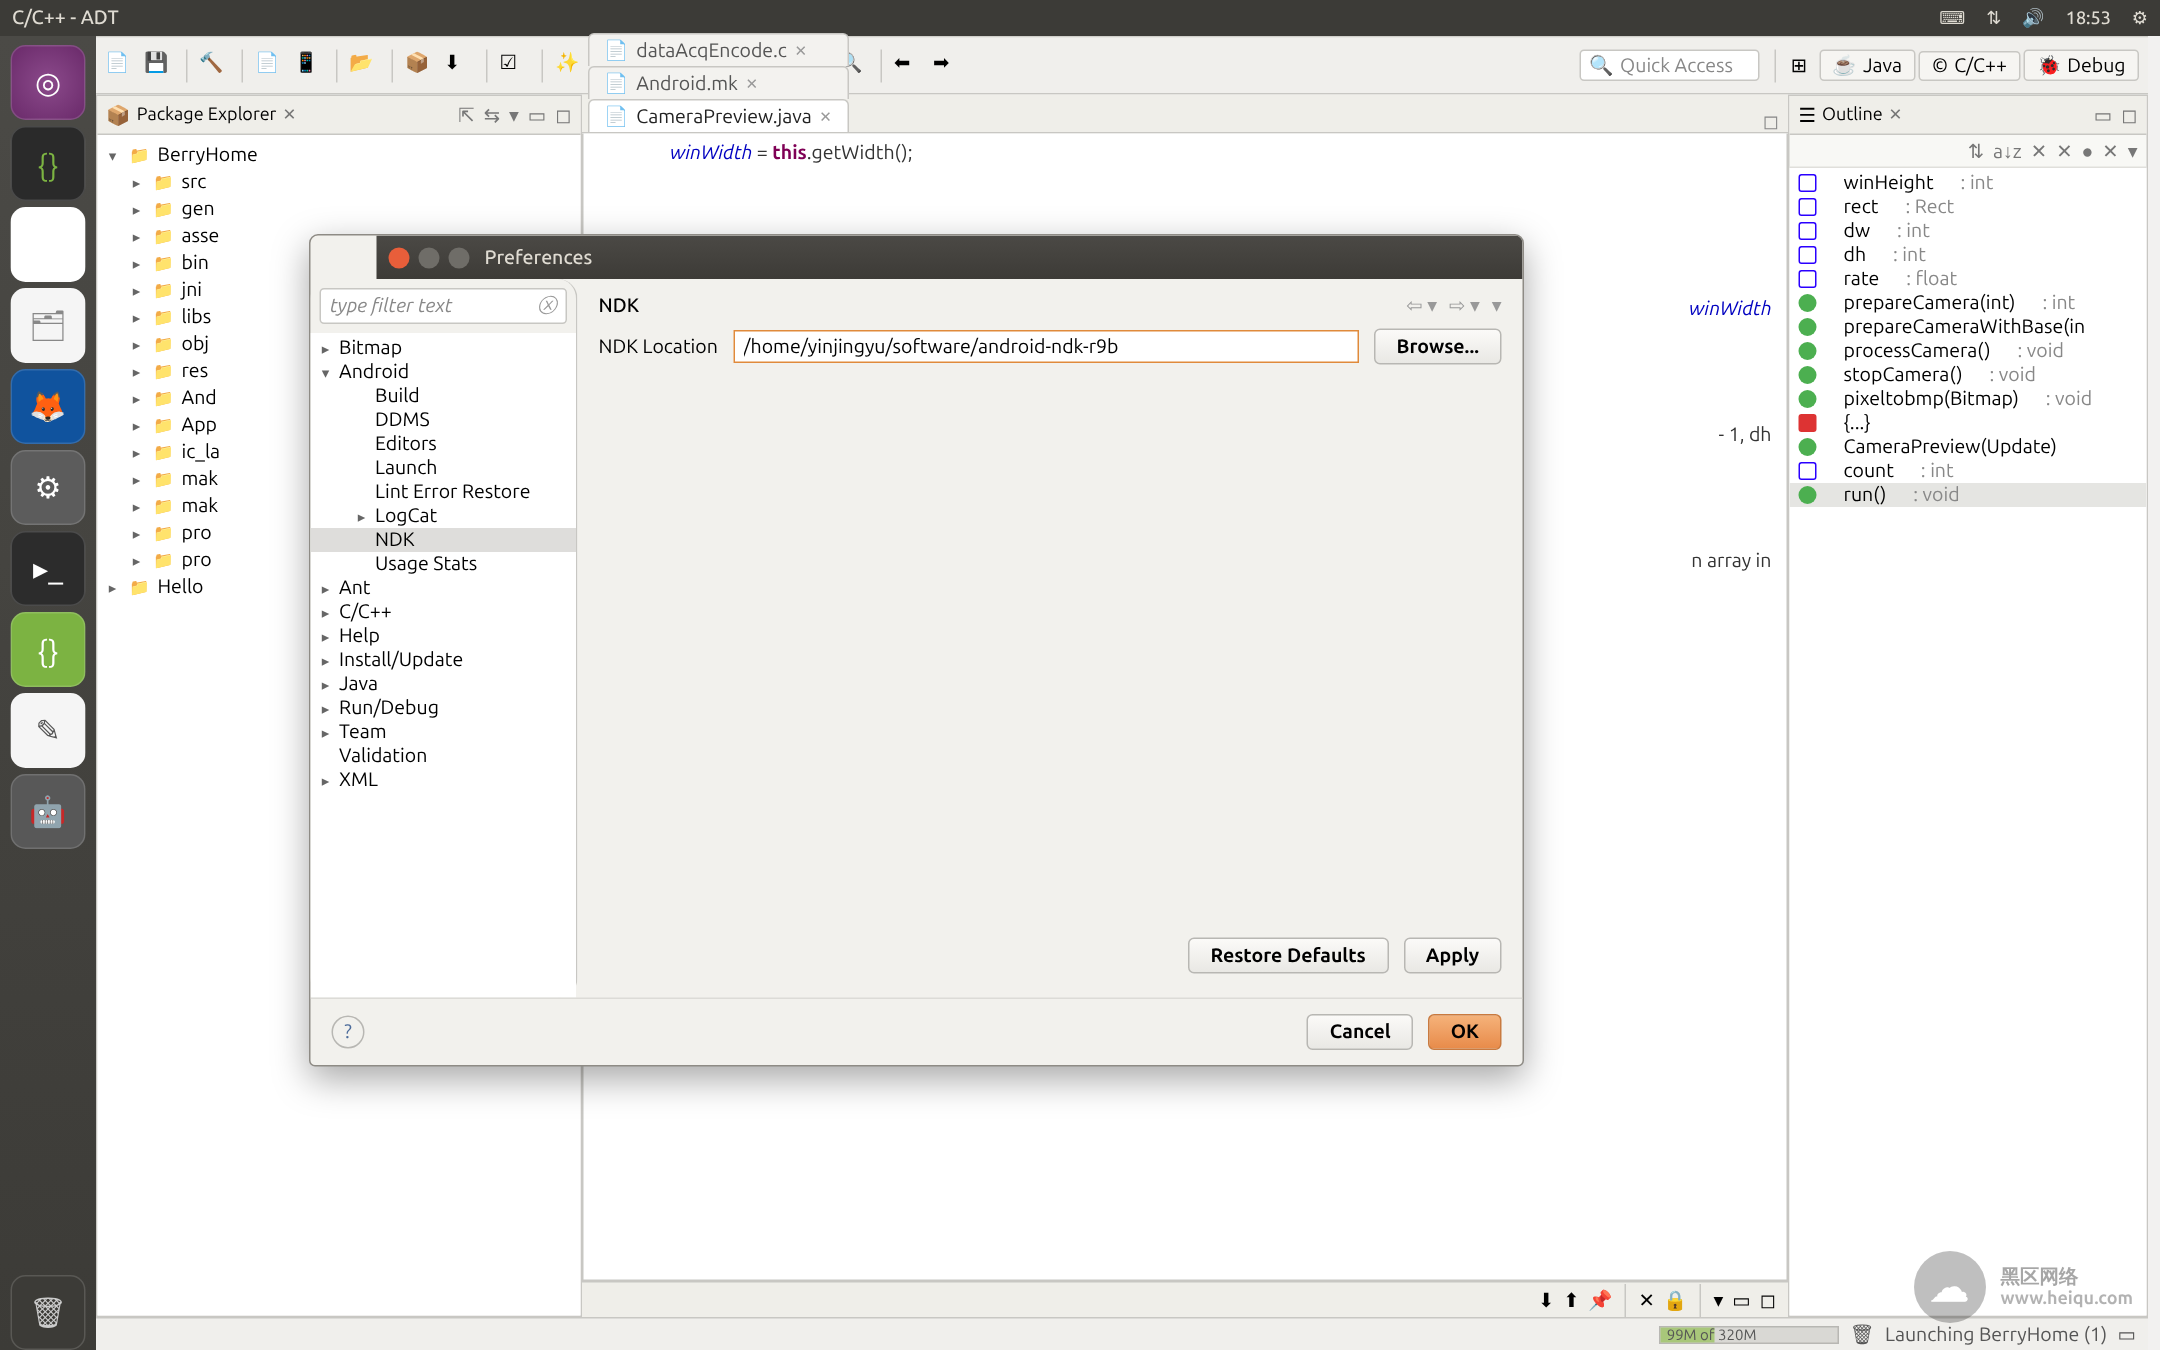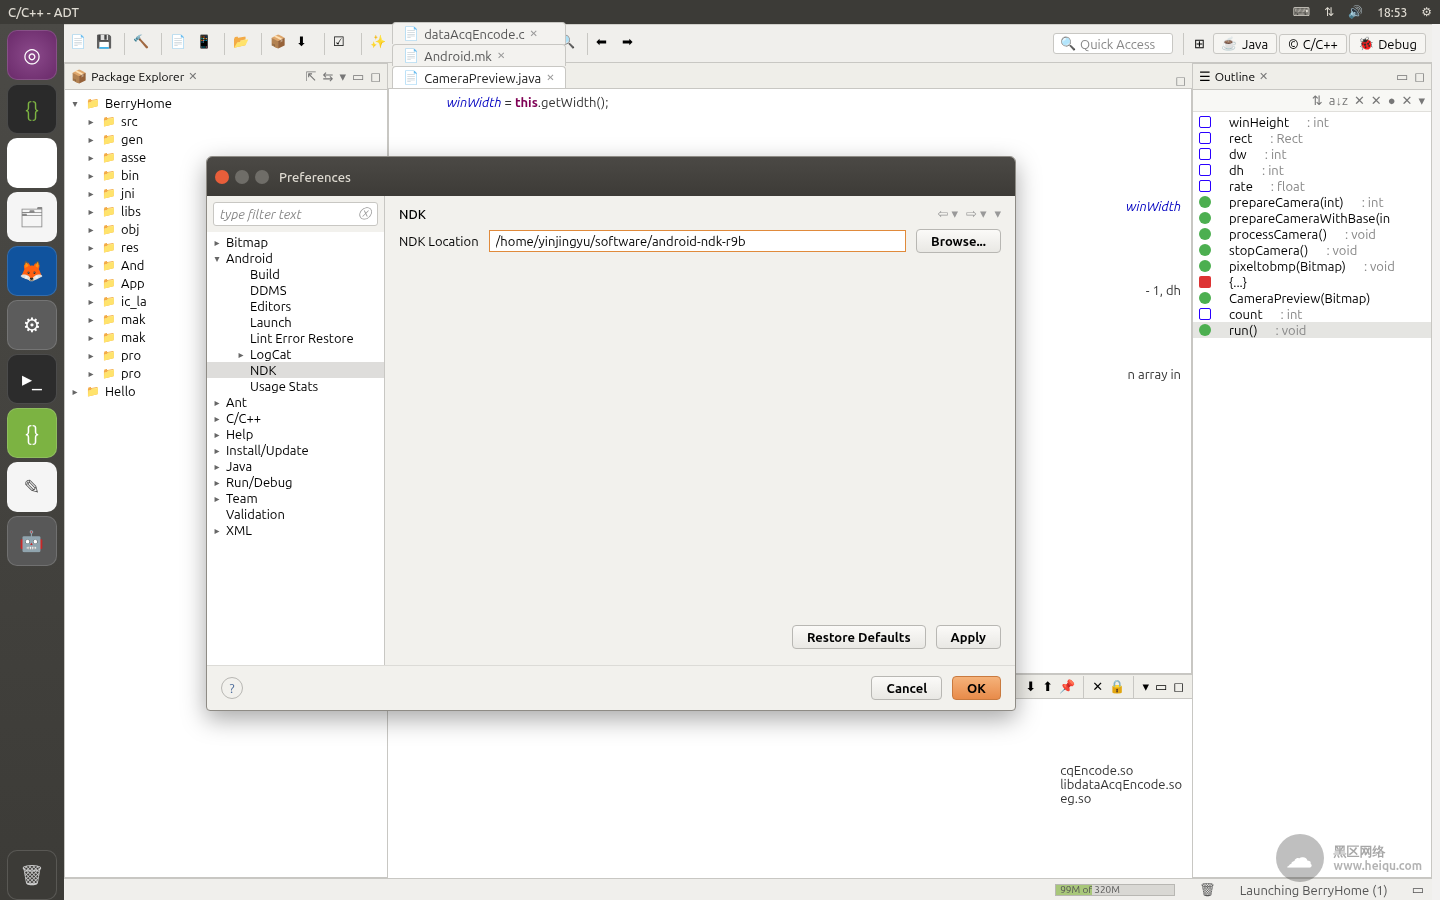--- a/index.html
+++ b/index.html
@@ -73,38 +73,38 @@
 .o-item { display:flex; align-items:center; gap:18px; padding:1px 6px; white-space:nowrap;}
 .o-item.sel { background:#e5e5e2; }
 .o-ico { width:12px; height:12px; border-radius:50%; display:inline-block;}
 .o-green{background:#4caf50;}
 .o-red{background:#d33; border-radius:2px;}
 .o-blue{border:1px solid #2a00ff; background:none; border-radius:2px;}
 .o-type{color:#888;}
 
 
 .status { height:22px; border-top:1px solid #c8c7c3; background:#f0efec; display:flex; align-items:center; font-size:11px; color:#555; padding:0 8px;}
-.status .mid{margin-left:auto; display:flex; align-items:center; gap:24px;}
+.status .mid{margin-left:auto; display:flex; align-items:center; gap:7px;}
 .progress{ width:120px; height:12px; background:#d9d8d4; border:1px solid #b8b7b3; position:relative;}
 .progress .fill{ position:absolute; left:0; top:0; bottom:0; width:30%; background:#a8c77a;}
 
 
 .watermark { position:absolute; right:18px; bottom:18px; color:rgba(0,0,0,0.35); font-size:22px; font-weight:600; display:flex; align-items:center; gap:10px; pointer-events:none;}
 .watermark .logo{width:48px;height:48px;border-radius:50%;background:rgba(0,0,0,0.25);display:flex;align-items:center;justify-content:center;color:#fff;font-size:26px;}
 .watermark .sub{display:flex; flex-direction:column; line-height:1.1;}
 .watermark .sub .u{font-size:12px; color:rgba(0,0,0,0.3);}
 .dialog { position:absolute; top:156px; left:206px; width:810px; height:555px; background:#f2f1ed; border:1px solid #8e8b85; border-radius:6px 6px 4px 4px; box-shadow:0 8px 24px rgba(0,0,0,0.35); display:flex; flex-direction:column; overflow:hidden;}
-.dlg-title { height:39px; background:linear-gradient(#4b4945,#3d3b37); color:#dfdbd2; display:flex; align-items:center; padding:0 8px; gap:10px; font-weight:500;}
+.dlg-title { height:29px; background:linear-gradient(#4b4945,#3d3b37); color:#dfdbd2; display:flex; align-items:center; padding:0 8px; gap:10px; font-weight:500;margin-left:44px;}
 .dlg-title .wbtns { display:flex; gap:6px; }
 .wbtn{width:14px;height:14px;border-radius:50%;}
 .wbtn.close{background:#e85e3a;}
 .wbtn.min{background:#6f6d68;}
 .wbtn.max{background:#6f6d68;}
 .dlg-body { flex:1; display:flex; }
-.dlg-tree { width:178px; border-right:1px solid #c8c7c3; background:#f2f1ed; display:flex; flex-direction:column;}
+.dlg-tree { width:178px; border-right:1px solid #c8c7c3; background:#f2f1ed; display:flex; flex-direction:column;border-radius:13px;}
 .dlg-filter { margin:6px; border:1px solid #c8c7c3; border-radius:3px; padding:2px 6px; color:#888; font-style:italic; background:#fff; display:flex; align-items:center;}
 .dlg-filter .clr{margin-left:auto;color:#999;}
 .dlg-tree-list { flex:1; overflow:auto; padding:2px 0; background:#fff; font-size:13px;}
 .dlg-tree-list .dn { display:flex; align-items:center; padding:1px 4px; gap:3px; white-space:nowrap;}
 .dlg-tree-list .dn .tw{width:12px;text-align:center;color:#666;font-size:10px;}
 .dlg-tree-list .dn.sel{background:#dedddb;}
 .dlg-tree-list .dn.lv1{padding-left:4px;}
 .dlg-tree-list .dn.lv2{padding-left:28px;}
 
 .dlg-page { flex:1; display:flex; flex-direction:column; padding:10px 14px 12px 14px; }
@@ -349,27 +349,20 @@
         <span>⬆</span>
         <span>📌</span>
         <span class="sep"></span>
         <span>✕</span>
         <span>🔒</span>
         <span class="sep"></span>
         <span>▾</span>
         <span>▭</span>
         <span>◻</span>
       </div>
-      <div class="bottom">
-        <div style="position:absolute; right:10px; top:64px; text-align:left;">
-          <div>cqEncode.so</div>
-          <div>libdataAcqEncode.so</div>
-          <div>eg.so</div>
-        </div>
-      </div>
     </div>
 
     <div class="panel outline">
       <div class="panel-head">
         <span>☰</span>
         <span class="ptitle">Outline</span>
         <span class="x">✕</span>
         <div class="pbtns">
           <span>▭</span>
           <span>◻</span>
@@ -435,21 +428,21 @@
             <span>pixeltobmp(Bitmap)</span>
             <span class="o-type"> : void</span>
           </div>
           <div class="o-item">
             <span class="o-ico o-red"></span>
             <span>{...}</span>
             <span class="o-type"> </span>
           </div>
           <div class="o-item">
             <span class="o-ico o-green"></span>
-            <span>CameraPreview(Bitmap)</span>
+            <span>CameraPreview(Update)</span>
             <span class="o-type"> </span>
           </div>
           <div class="o-item">
             <span class="o-ico o-blue"></span>
             <span>count</span>
             <span class="o-type"> : int</span>
           </div>
           <div class="o-item sel">
             <span class="o-ico o-green"></span>
             <span>run()</span>

